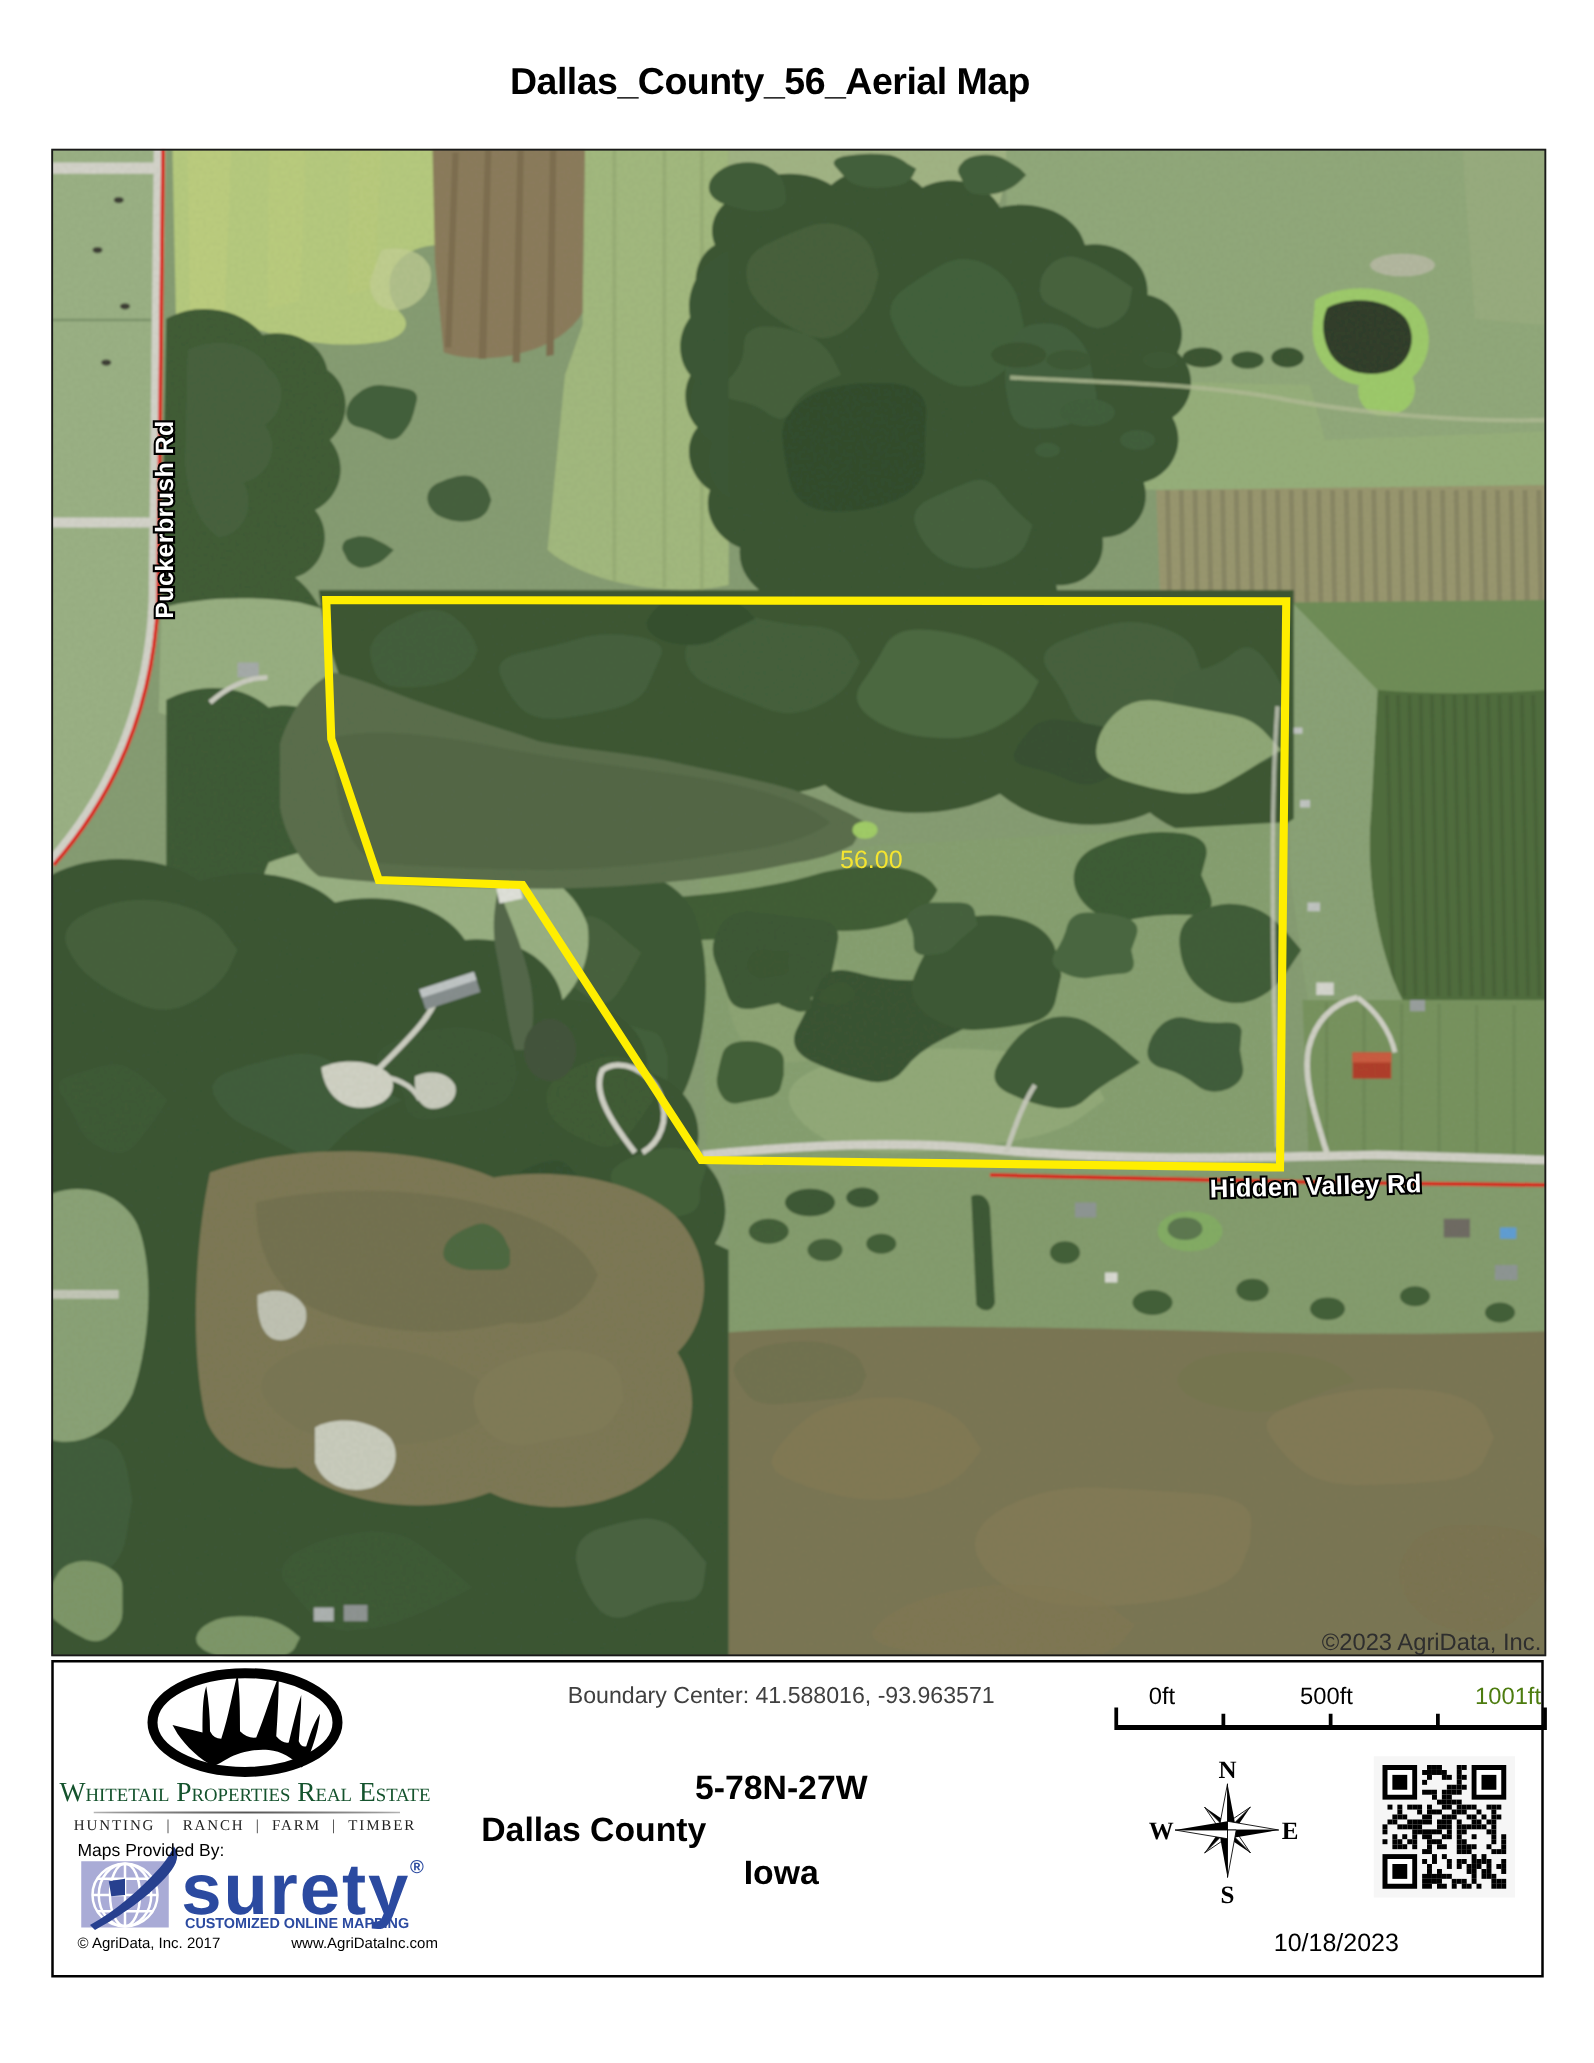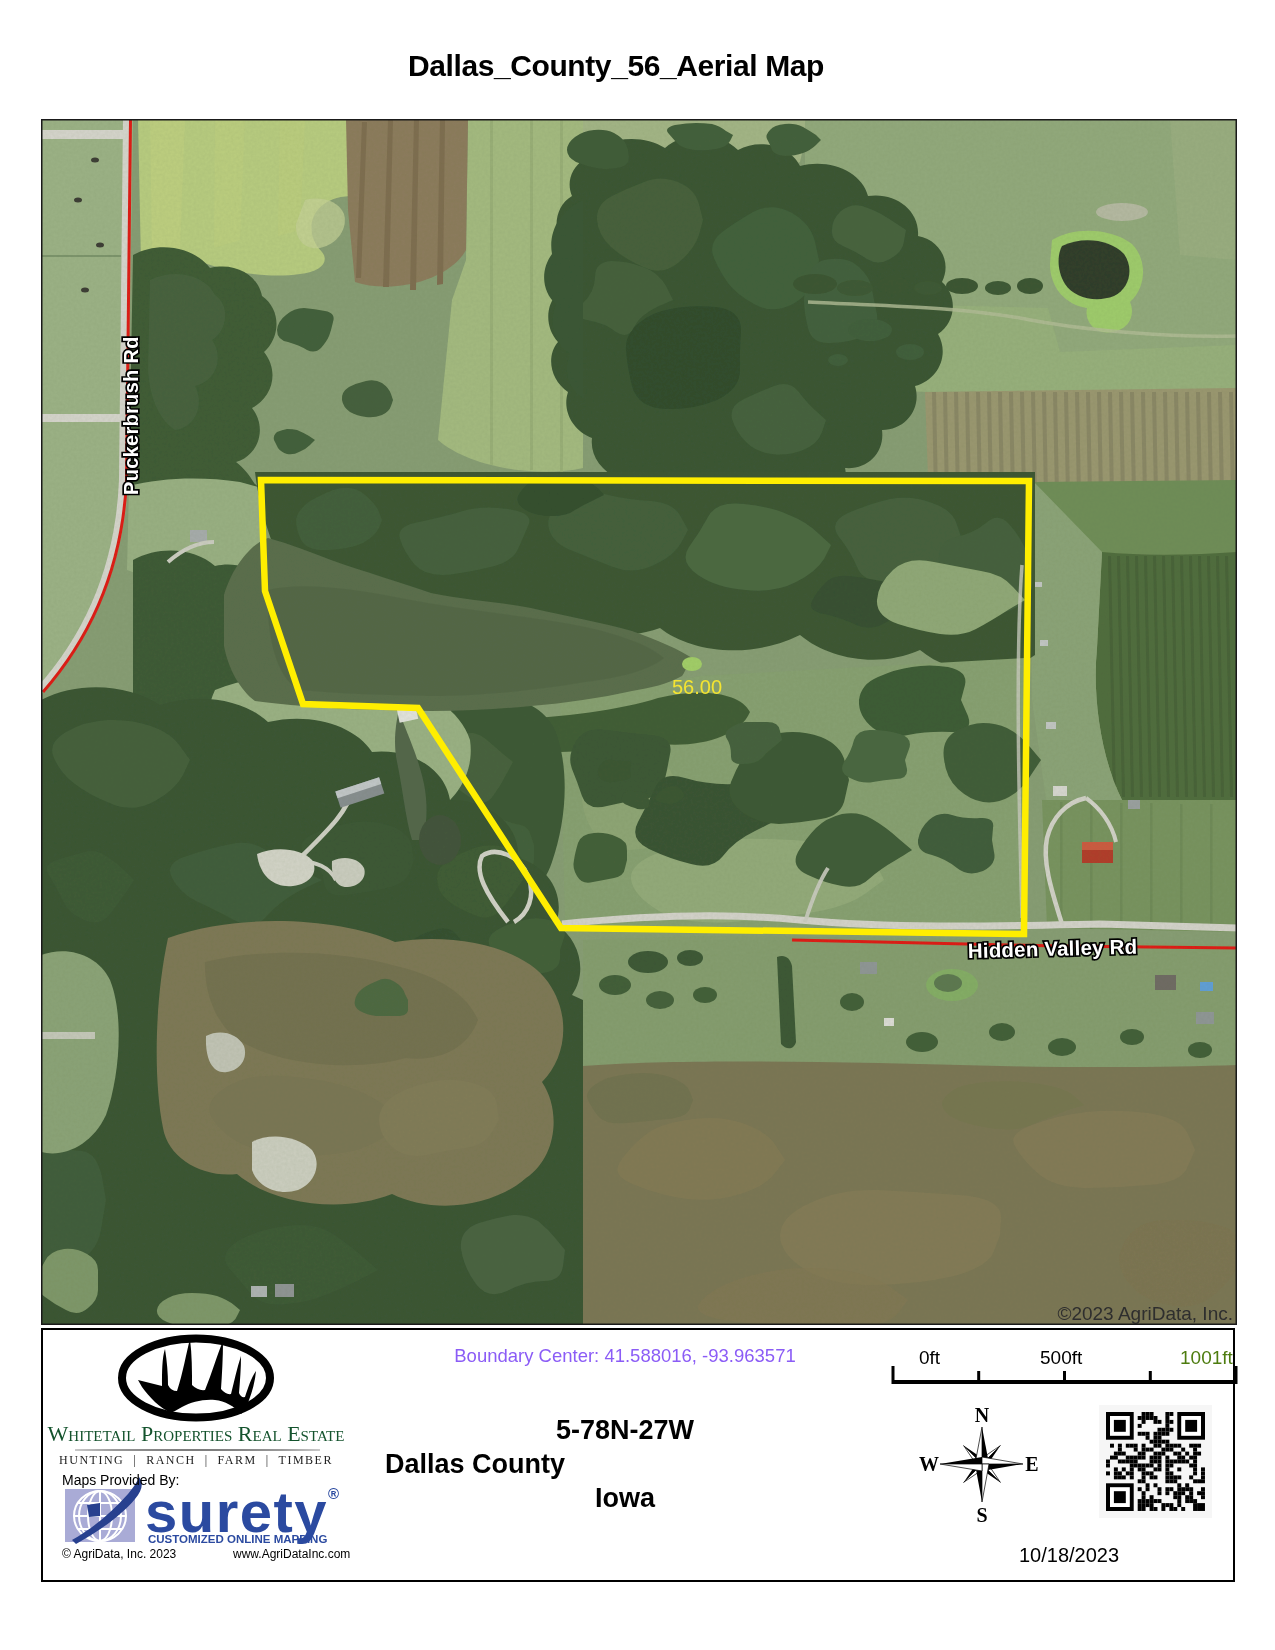--- a/index.html
+++ b/index.html
@@ -573,25 +573,25 @@
 <div class="abs" style="left:75px;top:1449px;width:245px;height:2px;background:radial-gradient(ellipse at center,#555 0%,#999 60%,#fff 100%);"></div>
 
 <div class="abs" style="left:196px;top:1453px;transform:translateX(-50%);white-space:nowrap;font-family:'Liberation Serif',serif;font-size:12px;color:#222;letter-spacing:1.5px;">HUNTING&nbsp;&nbsp;|&nbsp;&nbsp;RANCH&nbsp;&nbsp;|&nbsp;&nbsp;FARM&nbsp;&nbsp;|&nbsp;&nbsp;TIMBER</div>
 
 <div class="abs" style="left:62px;top:1472px;font-size:14px;color:#000;">Maps Provided By:</div>
 
 <div class="abs" style="left:145px;top:1483px;font-size:58px;font-weight:bold;color:#2b4aa0;letter-spacing:1.5px;line-height:1;">surety<span style="font-size:15px;vertical-align:33px;letter-spacing:0;">®</span></div>
 
 <div class="abs" style="left:148px;top:1533px;font-size:11.5px;font-weight:bold;color:#2b4aa0;letter-spacing:0px;">CUSTOMIZED ONLINE MAPPING</div>
 
-<div class="abs" style="left:62px;top:1547px;font-size:12px;color:#000;">© AgriData, Inc. 2023</div>
+<div class="abs" style="left:62px;top:1547px;font-size:12px;color:#000;">© AgriData, Inc. 2017</div>
 
 <div class="abs" style="left:233px;top:1547px;font-size:12px;color:#000;">www.AgriDataInc.com</div>
 
-<div class="abs" style="left:385px;top:1345px;width:480px;text-align:center;font-size:18.5px;color:#8b5cf6;">Boundary Center: 41.588016, -93.963571</div>
+<div class="abs" style="left:385px;top:1345px;width:480px;text-align:center;font-size:18.5px;color:#404040;">Boundary Center: 41.588016, -93.963571</div>
 
 <div class="abs" style="left:385px;top:1415px;width:480px;text-align:center;font-size:27px;font-weight:bold;color:#000;">5-78N-27W</div>
 
 <div class="abs" style="left:385px;top:1449px;width:480px;font-size:27px;font-weight:bold;color:#000;">Dallas County</div>
 
 <div class="abs" style="left:385px;top:1483px;width:480px;text-align:center;font-size:27px;font-weight:bold;color:#000;">Iowa</div>
 
 <div class="abs" style="left:891px;top:1347px;font-size:19px;color:#000;margin-left:28px;">0ft</div>
 <div class="abs" style="left:1040px;top:1347px;font-size:19px;color:#000;">500ft</div>
 <div class="abs" style="left:1180px;top:1347px;font-size:19px;color:#4d7c0f;">1001ft</div>

